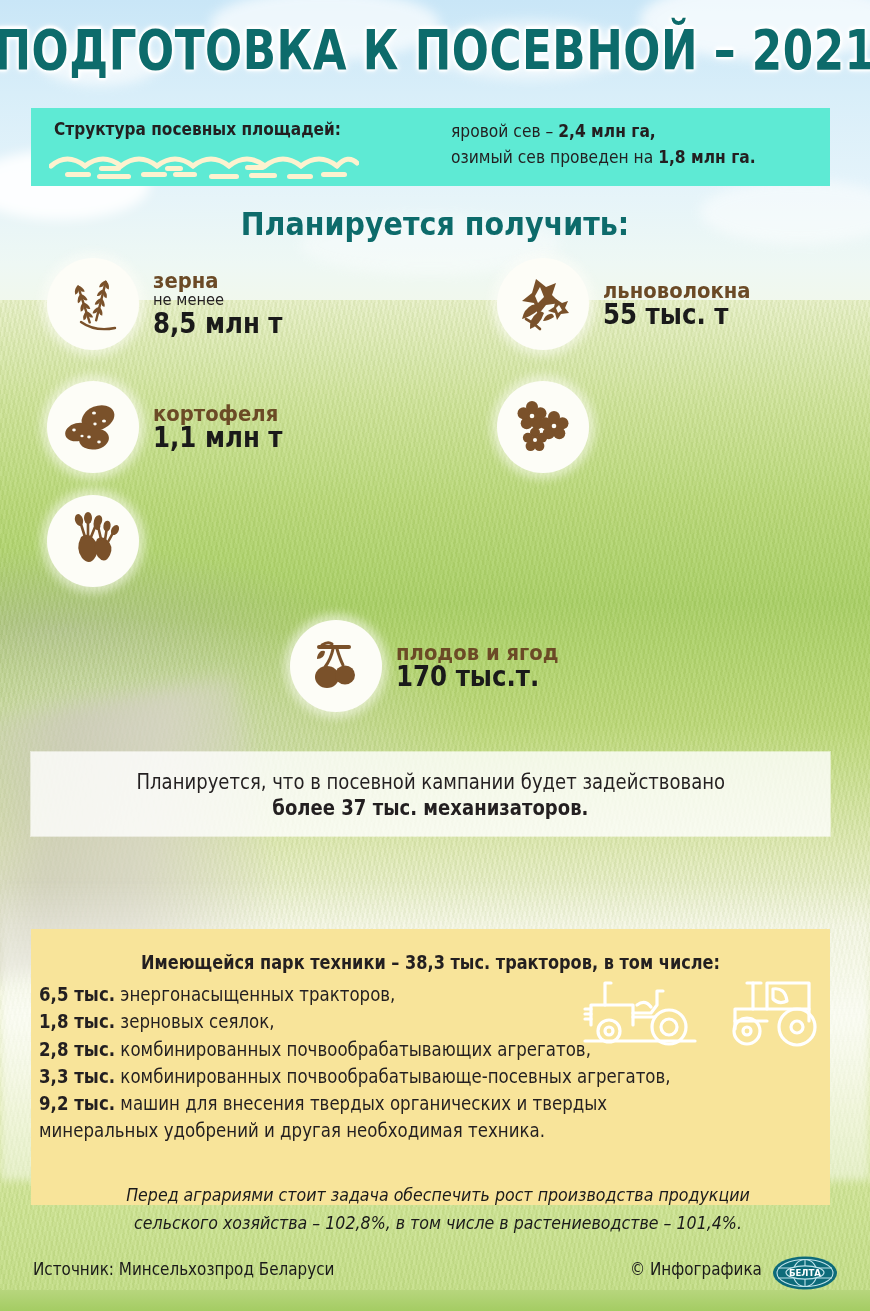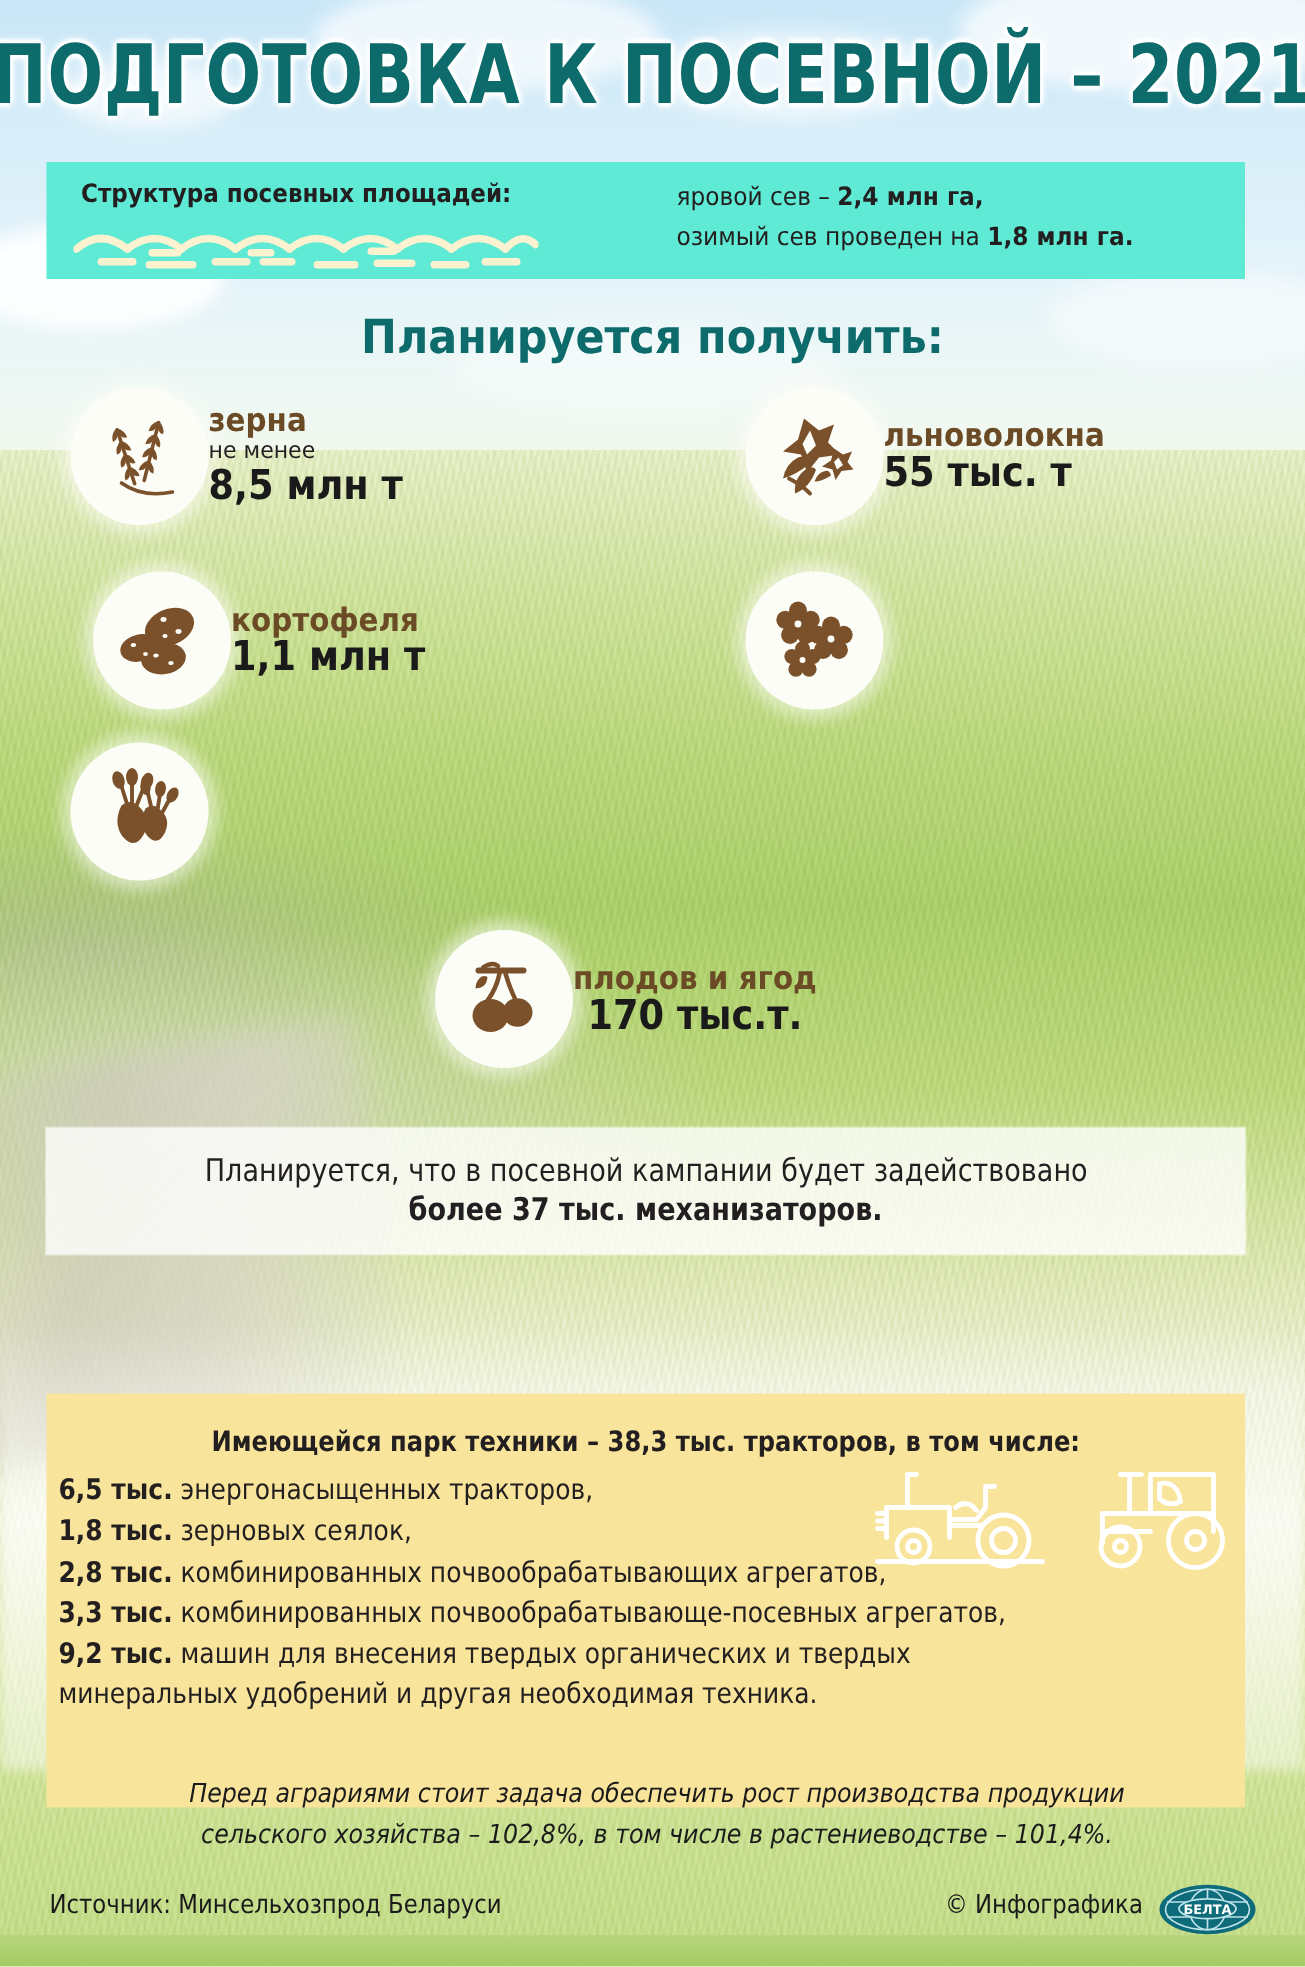--- a/index.html
+++ b/index.html
@@ -102,21 +102,21 @@
 
   
   .crop{position:absolute;display:flex;align-items:center;}
   .crop-circle{
     width:92px;height:92px;border-radius:50%;
     background:#fdfdf7;flex:0 0 92px;
     display:flex;align-items:center;justify-content:center;
     box-shadow:0 0 10px 6px rgba(253,253,247,.55);
   }
   .crop-circle svg{display:block;}
-  .crop-text{}
+  .crop-text{margin-left:14px;}
   .crop-name{
     font-family:"DejaVu Sans", sans-serif;
     font-weight:bold;font-size:20px;color:#6b4a26;
     transform:scale(.98,1.08);transform-origin:left center;
     white-space:nowrap;line-height:1.1;
   }
   .crop-note{
     font-family:"DejaVu Sans", sans-serif;
     font-size:15px;color:#231f20;line-height:1.25;
     transform:scale(.98,1.04);transform-origin:left center;white-space:nowrap;
@@ -284,21 +284,21 @@
         </g>
       </svg>
     </div>
     <div class="crop-text">
       <div class="crop-name">зерна</div>
       <div class="crop-note">не менее</div>
       <div class="crop-value">8,5 млн т</div>
     </div>
   </div>
 
-  <div class="crop" style="left:62px;top:381px;">
+  <div class="crop" style="left:47px;top:381px;">
     <div class="crop-circle">
       <svg width="62" height="62" viewBox="0 0 62 62">
         <g fill="#7a512a">
           <ellipse cx="36" cy="22" rx="17" ry="12" transform="rotate(-22 36 22)"></ellipse>
           <ellipse cx="16" cy="36" rx="13" ry="9" transform="rotate(-14 16 36)"></ellipse>
           <ellipse cx="32" cy="43" rx="15" ry="10.5" transform="rotate(-8 32 43)"></ellipse>
         </g>
         <g fill="#fdfdf7">
           <ellipse cx="32" cy="17" rx="2" ry="1.6"></ellipse>
           <ellipse cx="42" cy="25" rx="2" ry="1.6"></ellipse>
@@ -398,21 +398,21 @@
         <g fill="#fdfdf7">
           <circle cx="20" cy="20" r="2.3"></circle>
           <circle cx="42" cy="30" r="2.3"></circle>
           <circle cx="23" cy="44" r="2"></circle>
         </g>
       </svg>
     </div>
   </div>
 
 
-  <div class="crop" style="left:290px;top:620px;text-align:center;">
+  <div class="crop" style="left:290px;top:620px;">
     <div class="crop-circle">
       <svg width="62" height="62" viewBox="0 0 62 62">
         <g fill="#7a512a">
           <rect x="12" y="10" width="34" height="4" rx="2"></rect>
           <path d="M17 10 q6 -4 10 -1" fill="none" stroke="#7a512a" stroke-width="3" stroke-linecap="round"></path>
           <path d="M28 14 q-2 10 -8 18" fill="none" stroke="#7a512a" stroke-width="3" stroke-linecap="round"></path>
           <path d="M32 14 q3 10 6 16" fill="none" stroke="#7a512a" stroke-width="3" stroke-linecap="round"></path>
           <path d="M16 16 q-4 3 -4 8 q7 0 8 -7 q0 -2 -4 -1z"></path>
           <ellipse cx="22" cy="42" rx="12" ry="11"></ellipse>
           <ellipse cx="40" cy="40" rx="10" ry="9.5"></ellipse>

